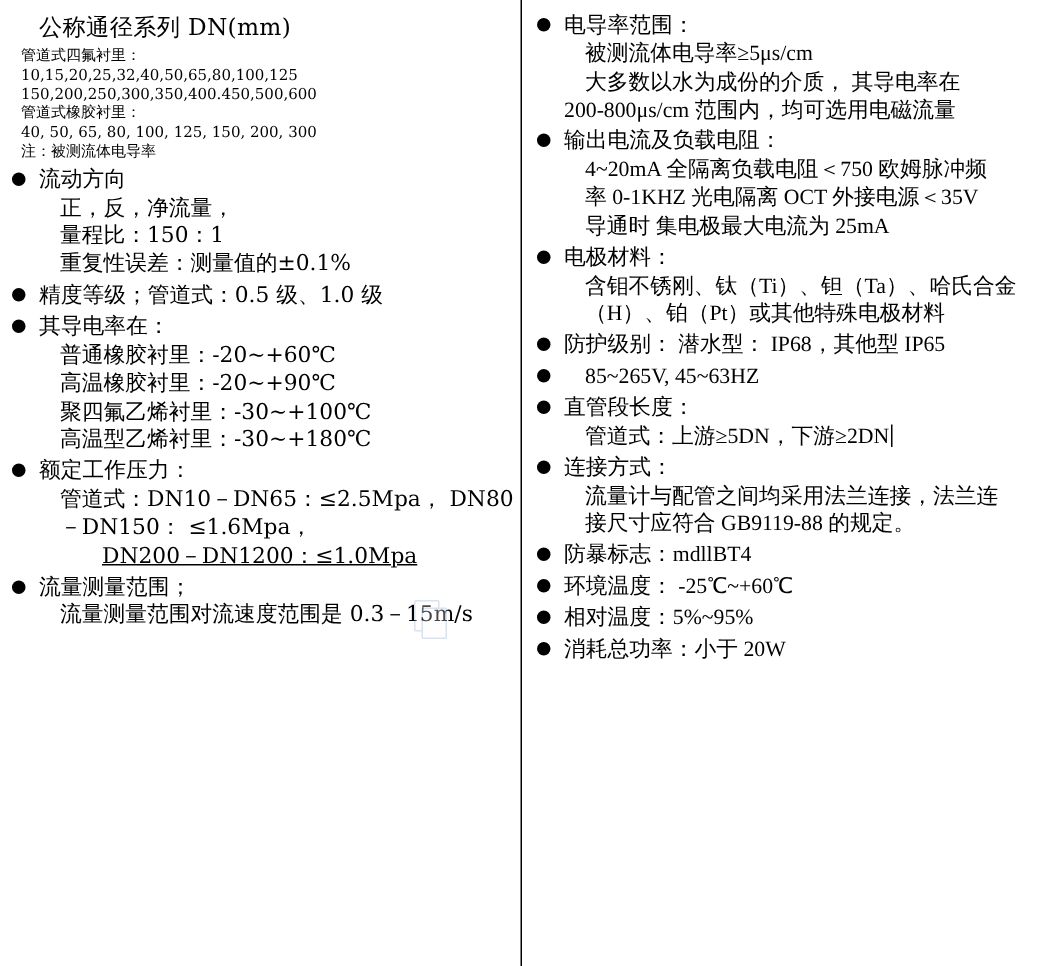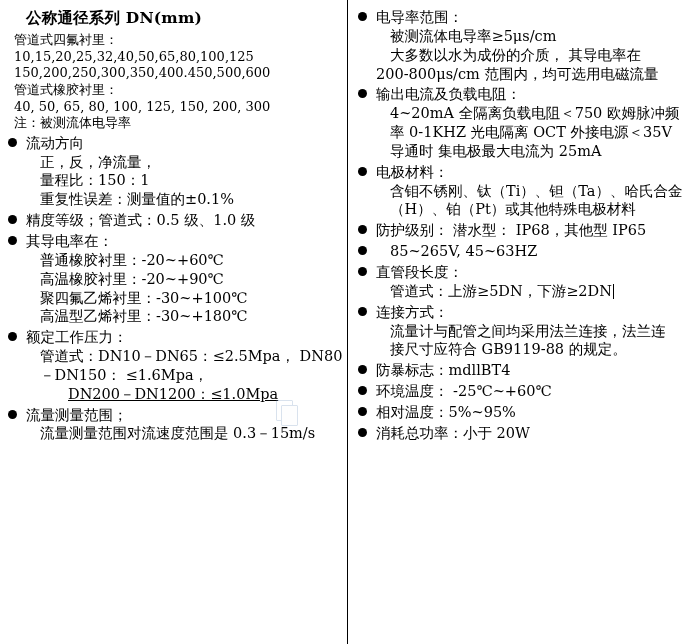--- a/index.html
+++ b/index.html
@@ -26,29 +26,30 @@
     height: 644px;
     padding: 6px 4px 4px 8px;
   }
   .col-left {
     width: 348px;
     border-right: 1.5px solid #000;
   }
   .col-right {
     width: 348px;
     padding-left: 10px;
+    font-family: Liberation Serif, serif;
   }
   .title-line {
     font-size: 15.5px;
-    font-weight: bold;
+    font-weight: normal;
     margin: 2px 0 3px 18px;
     letter-spacing: 0.2px;
   }
   .plain {
-    font-size: 13px;
+    font-size: 10px;
     line-height: 1.28;
     margin-left: 6px;
     white-space: nowrap;
   }
   .bullet-item {
     position: relative;
     margin-top: 2px;
   }
   .bullet {
     position: absolute;

